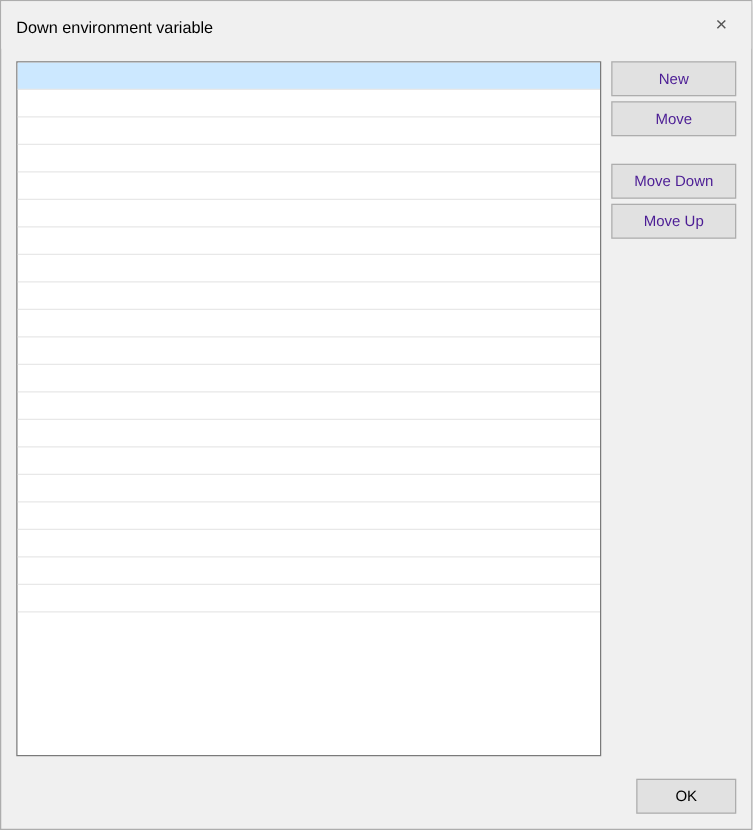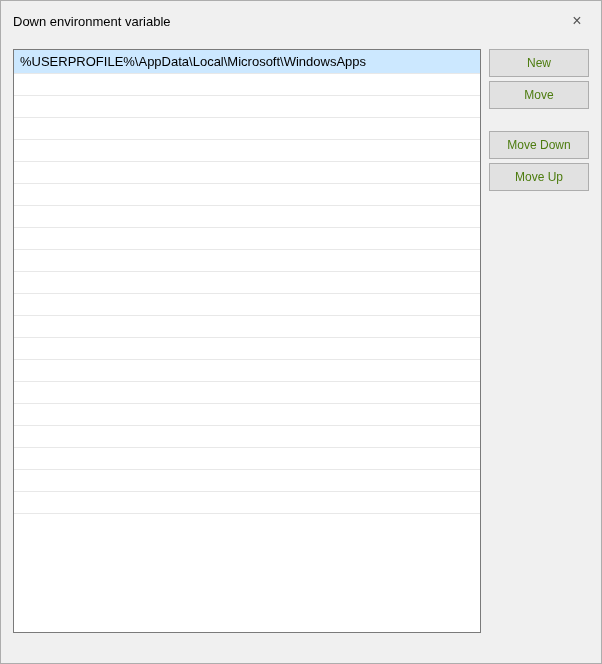--- a/index.html
+++ b/index.html
@@ -95,21 +95,21 @@
     }
 
     .btn {
       width: 100px;
       height: 28px;
       background: #e1e1e1;
       border: 1px solid #adadad;
       cursor: pointer;
       font-size: 12px;
       font-family: "Segoe UI", Tahoma, Geneva, Verdana, sans-serif;
-      color: #4d7c0f;
+      color: #4c1d95;
       text-align: center;
       padding: 0 16px;
     }
 
     .btn-spacer {
       height: 14px;
     }
 
     .footer {
       display: flex;
@@ -135,21 +135,20 @@
 
 <div class="dialog">
   <div class="title-bar">
     <span class="title-text">Down environment variable</span>
     <button class="close-btn">×</button>
   </div>
 
   <div class="content-area">
     <div class="list-container">
 
-    <div class="list-item">%USERPROFILE%\AppData\Local\Microsoft\WindowsApps</div>
         <div class="list-item"></div>
         <div class="list-item"></div>
         <div class="list-item"></div>
         <div class="list-item"></div>
         <div class="list-item"></div>
         <div class="list-item"></div>
         <div class="list-item"></div>
         <div class="list-item"></div>
         <div class="list-item"></div>
         <div class="list-item"></div>
@@ -169,14 +168,15 @@
       <button class="btn">New</button>
       <button class="btn">Move</button>
       <div class="btn-spacer"></div>
       <button class="btn">Move Down</button>
       <button class="btn">Move Up</button>
       <div class="btn-spacer"></div>
     </div>
   </div>
 
   <div class="footer">
+    <button class="footer-btn">OK</button>
   </div>
 </div>
 
 </body></html>

